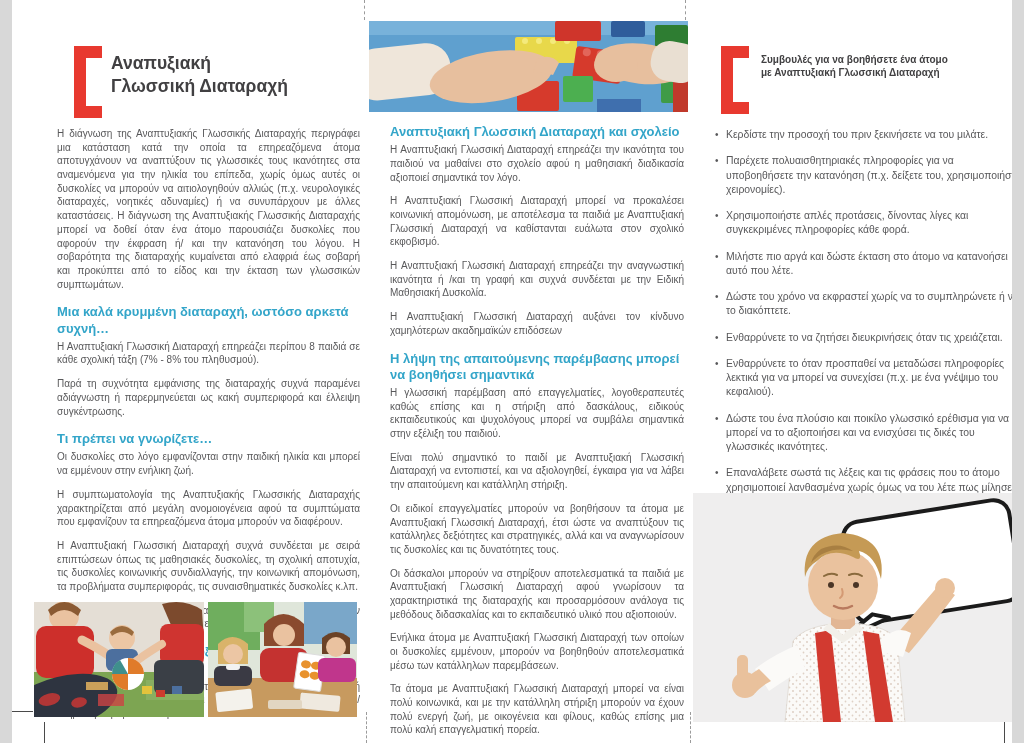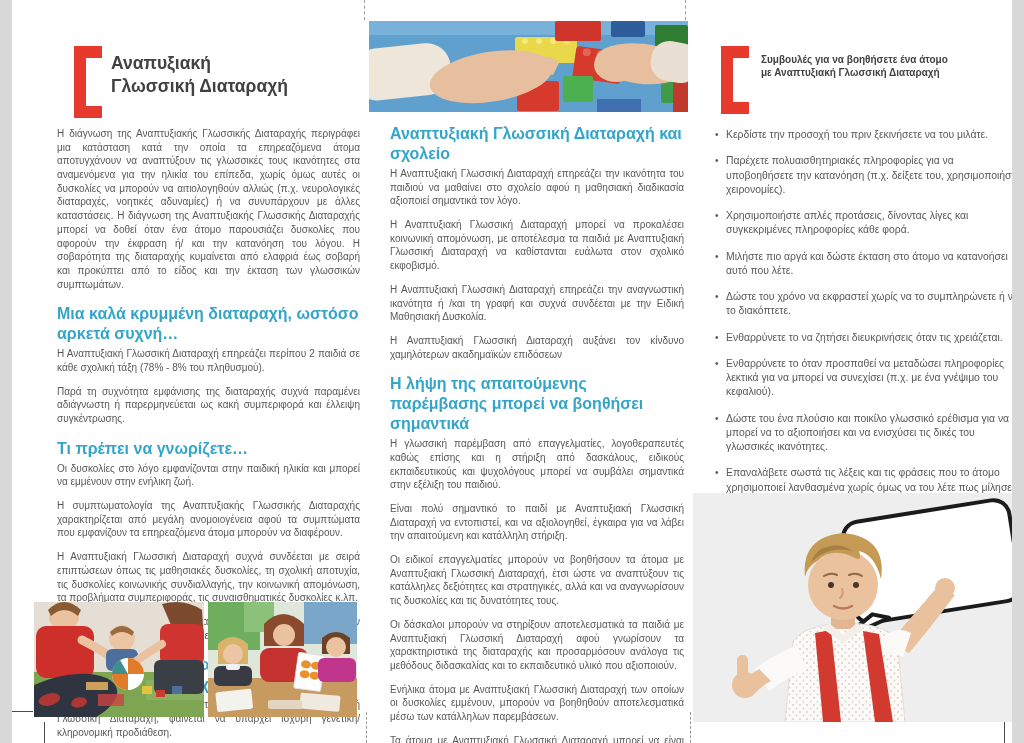--- a/index.html
+++ b/index.html
@@ -3,21 +3,21 @@
 <meta charset="utf-8">
 <style>
   html,body{margin:0;padding:0;background:#d8d8d8;}
   .page{
     position:relative;width:1000px;height:743px;background:#ffffff;
     overflow:hidden;font-family:"Liberation Sans",sans-serif;color:#58585a;
     margin:0 auto;
   }
   
   .body-p{font-size:10px;line-height:1.37;text-align:justify;margin:0 0 10px 0;color:#58585a;}
-  .cyan-h{font-size:16px;line-height:1.25;font-weight:bold;color:#33a5c9;margin:13px 0 3px 0;}
+  .cyan-h{font-size:13px;line-height:1.25;font-weight:bold;color:#33a5c9;margin:13px 0 3px 0;}
   .cyan-h.first{margin-top:0;}
   .panel-title{font-weight:bold;color:#414042;line-height:1.3;}
   
   .flow{position:absolute;}
   .left-flow{left:45px;top:127px;width:303px;}
   .mid-flow{left:378px;top:124px;width:294px;}
   .right-flow{left:703px;top:128px;width:307px;}
   
   .bracket{position:absolute;}
   .bracket .v{position:absolute;left:0;top:0;width:12px;height:100%;background:#e8392f;}
@@ -61,21 +61,21 @@
         <div class="b"></div>
     </div>
     <div class="left-title panel-title">
       <div>Αναπυξιακή</div>
       <div>Γλωσσική Διαταραχή</div>
     </div>
 
     <div class="flow left-flow">
       <p class="body-p">Η διάγνωση της Αναπτυξιακής Γλωσσικής Διαταραχής περιγράφει μια κατάσταση κατά την οποία τα επηρεαζόμενα άτομα αποτυγχάνουν να αναπτύξουν τις γλωσσικές τους ικανότητες στα αναμενόμενα για την ηλικία του επίπεδα, χωρίς όμως αυτές οι δυσκολίες να μπορούν να αιτιολογηθούν αλλιώς (π.χ. νευρολογικές διαταραχές, νοητικές αδυναμίες) ή να συνυπάρχουν με άλλες καταστάσεις. Η διάγνωση της Αναπτυξιακής Γλωσσικής Διαταραχής μπορεί να δοθεί όταν ένα άτομο παρουσιάζει δυσκολίες που αφορούν την έκφραση ή/ και την κατανόηση του λόγου.  Η σοβαρότητα της διαταραχής κυμαίνεται από ελαφριά έως σοβαρή και προκύπτει από το είδος και την έκταση των γλωσσικών συμπτωμάτων.</p>
       <h3 class="cyan-h">Μια καλά κρυμμένη διαταραχή, ωστόσο αρκετά συχνή…</h3>
-      <p class="body-p">Η Αναπτυξιακή Γλωσσική Διαταραχή επηρεάζει περίπου 2 παιδιά σε κάθε σχολική τάξη (78% - 8% του πληθυσμού).</p>
+      <p class="body-p">Η Αναπτυξιακή Γλωσσική Διαταραχή επηρεάζει περίπου 8 παιδιά σε κάθε σχολική τάξη (7% - 8% του πληθυσμού).</p>
       <p class="body-p">Παρά τη συχνότητα εμφάνισης της διαταραχής συχνά παραμένει αδιάγνωστη ή παρερμηνεύεται ως κακή συμπεριφορά και έλλειψη συγκέντρωσης.</p>
       <h3 class="cyan-h">Τι πρέπει να γνωρίζετε…</h3>
       <p class="body-p">Οι δυσκολίες στο λόγο εμφανίζονται στην παιδική ηλικία και μπορεί να εμμένουν στην ενήλικη ζωή.</p>
       <p class="body-p">Η συμπτωματολογία της Αναπτυξιακής Γλωσσικής Διαταραχής χαρακτηρίζεται από μεγάλη ανομοιογένεια αφού τα συμπτώματα που εμφανίζουν τα επηρεαζόμενα άτομα μπορούν να διαφέρουν.</p>
       <p class="body-p">Η Αναπτυξιακή Γλωσσική Διαταραχή συχνά συνδέεται με σειρά επιπτώσεων όπως τις μαθησιακές δυσκολίες, τη σχολική αποτυχία, τις δυσκολίες κοινωνικής συνδιαλλαγής, την κοινωνική απομόνωση, τα προβλήματα συμπεριφοράς, τις συναισθηματικές δυσκολίες κ.λπ.</p>
       <p class="body-p">Η Αναπτυξιακή Γλωσσική Διαταραχή μπορεί να επηρεάσει την ποιότητα ζωής και το βιοτικό επίπεδο του επηρεαζόμενου ατόμου.</p>
       <h3 class="cyan-h">Τι προκαλεί την Αναπτυξιακή Γλωσσική Διαταραχή</h3>
       <p class="body-p">Αν και δεν είναι ακόμα γνωστό τι προκαλεί την Αναπτυξιακή Γλωσσική Διαταραχή, φαίνεται να υπάρχει ισχυρή γενετική/ κληρονομική προδιάθεση.</p>
     </div>
 

